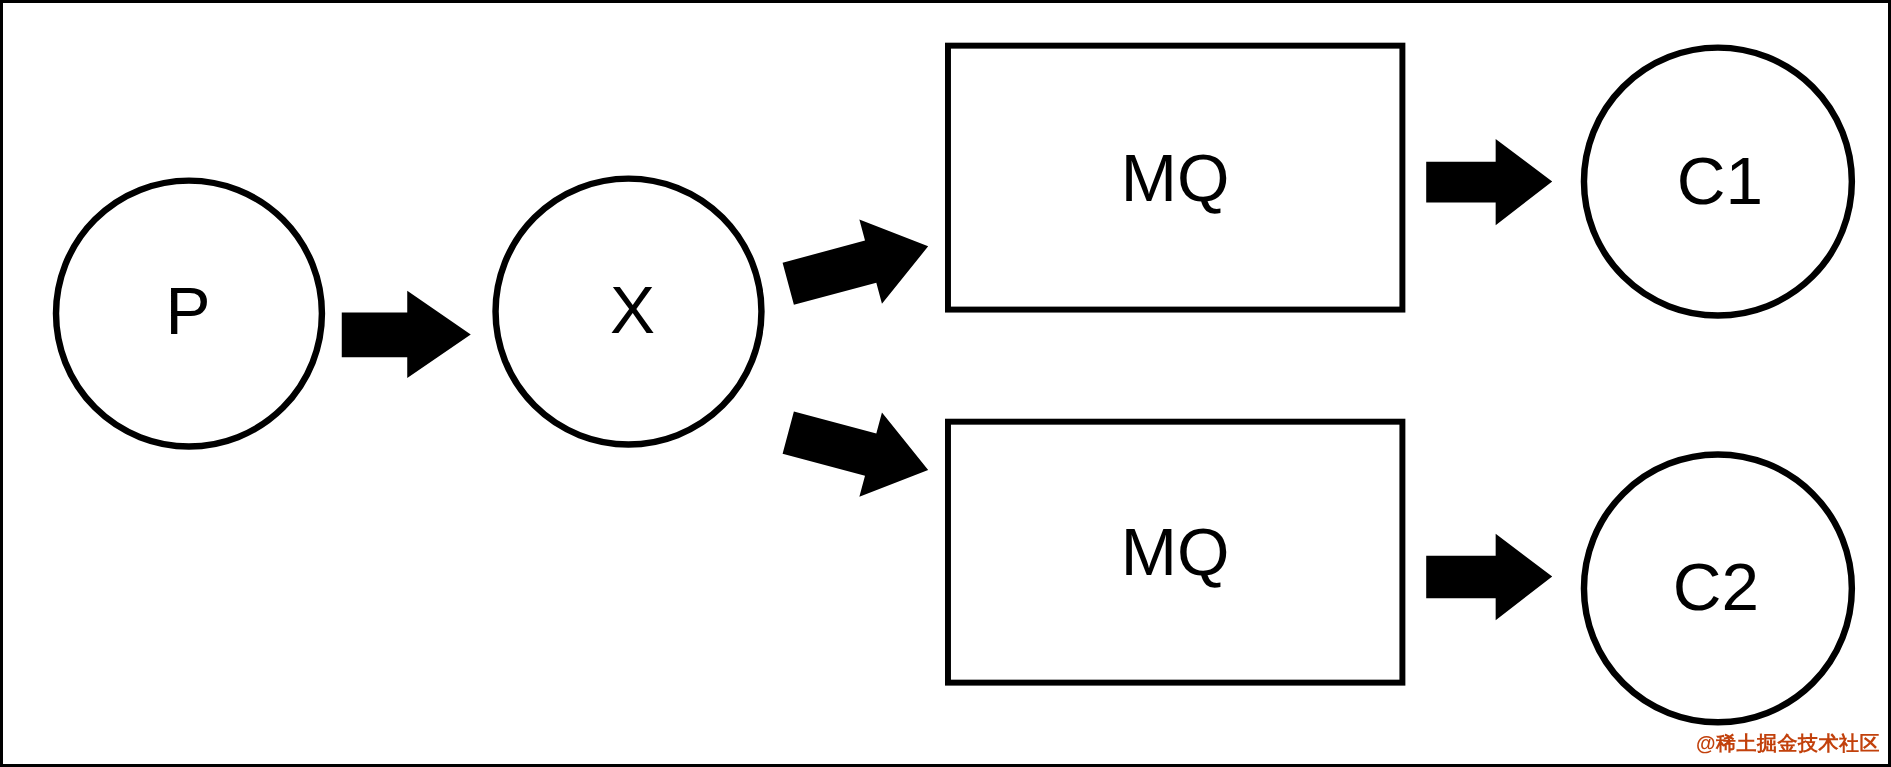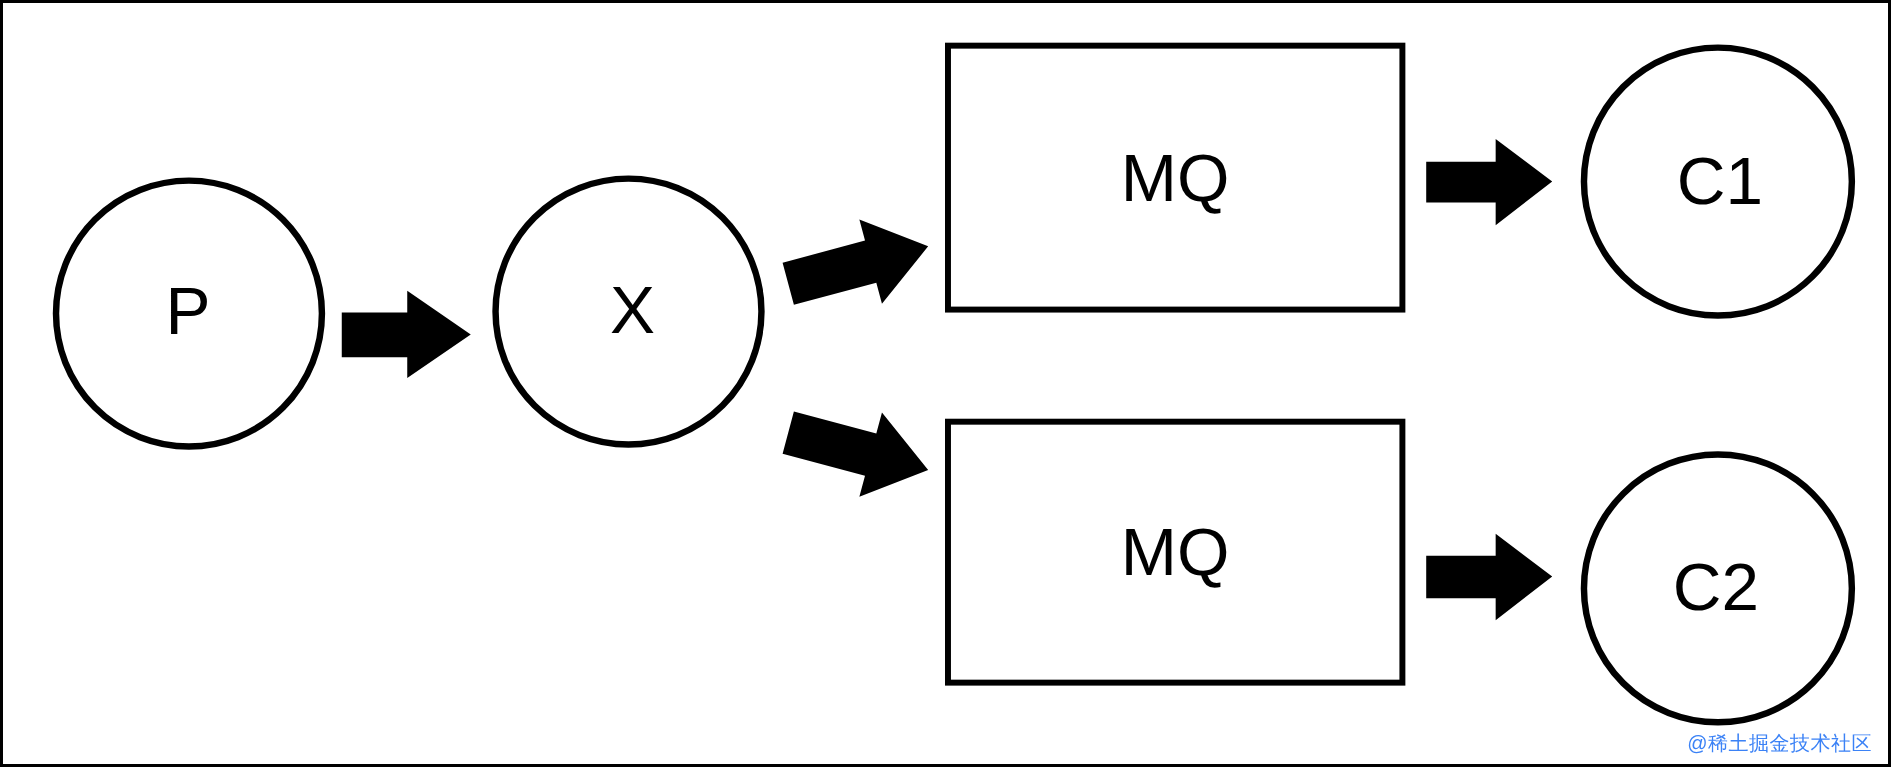--- a/index.html
+++ b/index.html
@@ -35,25 +35,25 @@
   .node-label {
     fill: #000000;
     font-family: "Liberation Sans", "DejaVu Sans", sans-serif;
     font-size: 68px;
     font-weight: 400;
     text-anchor: middle;
     dominant-baseline: central;
   }
   .watermark {
     position: absolute;
-    right: 16px;
+    right: 8px;
     bottom: 7px;
-    color: #3b82f6;
+    color: #c2410c;
     font-size: 20px;
-    font-weight: 400;
+    font-weight: 700;
     letter-spacing: 0.5px;
     user-select: none;
     white-space: nowrap;
   }
 </style>
 </head>
 <body>
 
 <div class="canvas">
   <svg class="diagram-svg" viewBox="0 0 1891 767">

